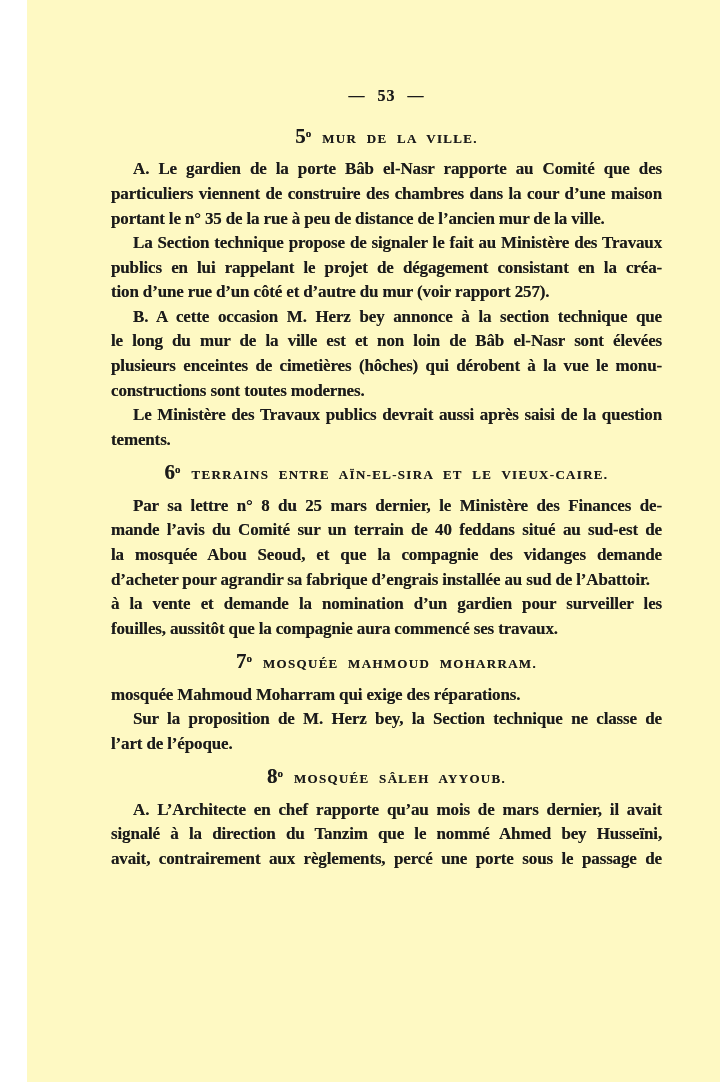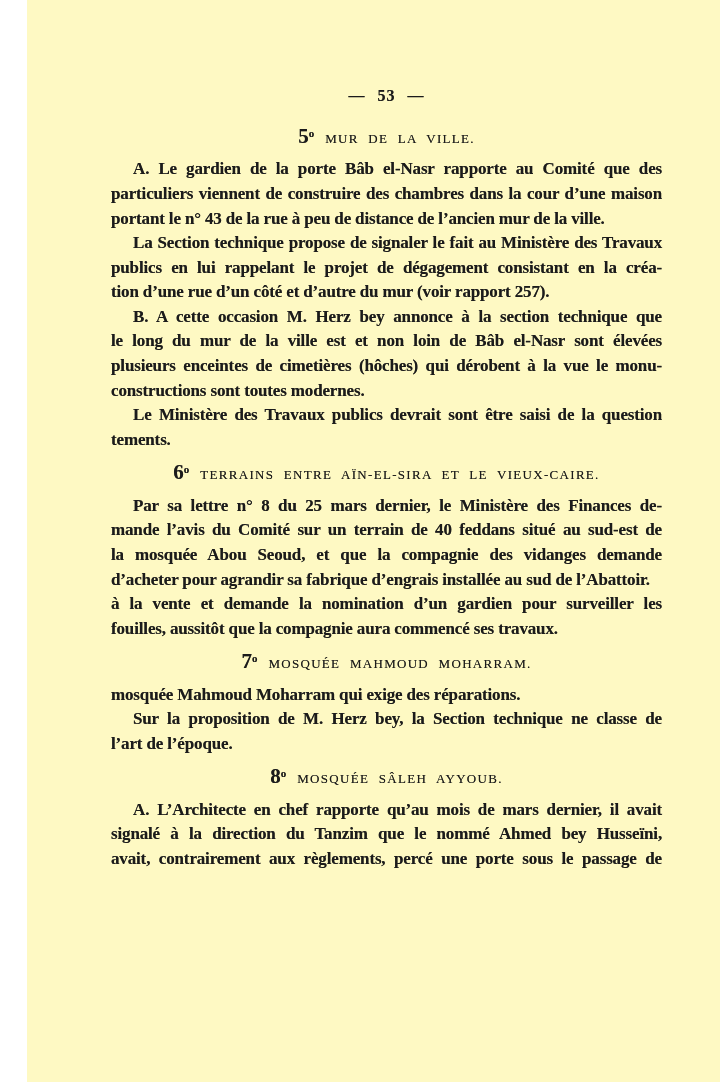--- a/index.html
+++ b/index.html
@@ -36,21 +36,21 @@
     font-weight: bold;
   }
   .heading-ordinal {
     font-size: 11px;
     font-weight: bold;
     margin-right: 11px;
     letter-spacing: 0;
   }
   .heading-title {
     font-size: 13px;
-    font-weight: normal;
+    font-weight: bold;
     letter-spacing: 1.3px;
     word-spacing: 5px;
   }
   .paragraph { margin: 0; }
   .line {
     font-size: 17px;
     font-weight: bold;
     line-height: 24.6px;
     letter-spacing: -0.15px;
     text-align: justify;
@@ -64,35 +64,35 @@
 </head>
 <body>
 
 <div class="page">
   <div class="pagenum">— 53 —</div>
   <main>
       <div class="heading first"><span class="heading-number">5</span><sup class="heading-ordinal">o</sup><span class="heading-title">MUR DE LA VILLE.</span></div>
       <div class="paragraph">
         <div class="line indent">A. Le gardien de la porte Bâb el-Nasr rapporte au Comité que des</div>
         <div class="line">particuliers viennent de construire des chambres dans la cour d’une maison</div>
-        <div class="line last">portant le n° 43 de la rue à peu de distance de l’ancien mur de la ville.</div>
+        <div class="line last">portant le n° 35 de la rue à peu de distance de l’ancien mur de la ville.</div>
       </div>
       <div class="paragraph">
         <div class="line indent">La Section technique propose de signaler le fait au Ministère des Travaux</div>
         <div class="line">publics en lui rappelant le projet de dégagement consistant en la créa-</div>
         <div class="line last">tion d’une rue d’un côté et d’autre du mur (voir rapport 257).</div>
       </div>
       <div class="paragraph">
         <div class="line indent">B. A cette occasion M. Herz bey annonce à la section technique que</div>
         <div class="line">le long du mur de la ville est et non loin de Bâb el-Nasr sont élevées</div>
         <div class="line">plusieurs enceintes de cimetières (hôches) qui dérobent à la vue le monu-</div>
         <div class="line last">constructions sont toutes modernes.</div>
       </div>
       <div class="paragraph">
-        <div class="line indent">Le Ministère des Travaux publics devrait sont être saisi de la question</div>
+        <div class="line indent">Le Ministère des Travaux publics devrait aussi après saisi de la question</div>
         <div class="line last">tements.</div>
       </div>
       <div class="heading"><span class="heading-number">6</span><sup class="heading-ordinal">o</sup><span class="heading-title">TERRAINS ENTRE AÏN-EL-SIRA ET LE VIEUX-CAIRE.</span></div>
       <div class="paragraph">
         <div class="line indent">Par sa lettre n° 8 du 25 mars dernier, le Ministère des Finances de-</div>
         <div class="line">mande l’avis du Comité sur un terrain de 40 feddans situé au sud-est de</div>
         <div class="line">la mosquée Abou Seoud, et que la compagnie des vidanges demande</div>
         <div class="line last">d’acheter pour agrandir sa fabrique d’engrais installée au sud de l’Abattoir.</div>
       </div>
       <div class="paragraph">

